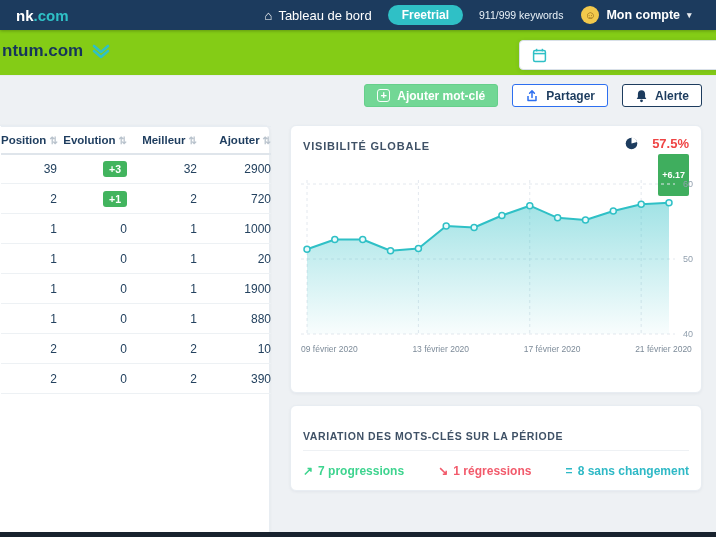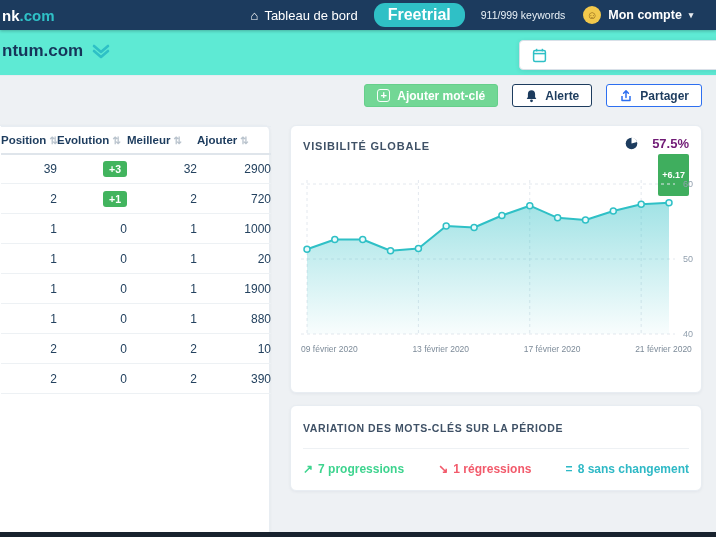--- a/index.html
+++ b/index.html
@@ -1,33 +1,33 @@
 <!DOCTYPE html>
 <html><head>
 <meta charset="utf-8">
 <style>
   *{box-sizing:border-box;margin:0;padding:0}
   html,body{width:716px;height:537px}
   body{position:relative;overflow:hidden;background:#eef1f4;font-family:"Liberation Sans",sans-serif;color:#1d3c5e}
 
   
   .navbar{position:absolute;top:0;left:0;right:0;height:30px;background:#1c3b5e;display:flex;align-items:center;color:#fff;z-index:6;box-shadow:0 1px 3px rgba(0,0,0,.25)}
-  .logo{font-weight:bold;font-size:15px;margin-left:2px;cursor:pointer;white-space:nowrap}
+  .logo{font-weight:bold;font-size:15px;margin-left:16px;cursor:pointer;white-space:nowrap}
   .logo .accent{color:#2fc0c6}
   .nav-center{display:flex;align-items:center;margin-left:196px;gap:16px}
   .nav-dash{display:flex;align-items:center;gap:6px;font-size:13px;color:#fff;cursor:pointer;white-space:nowrap}
   .home-ic{font-size:13px;line-height:1}
-  .pill{background:#2fc0c6;color:#fff;font-size:16px;font-weight:bold;padding:3px 14px;border-radius:11px;cursor:pointer}
+  .pill{background:#2fc0c6;color:#fff;font-size:12px;font-weight:bold;padding:3px 14px;border-radius:11px;cursor:pointer}
   .kwcount{font-size:10.5px;color:#e9f1f7;white-space:nowrap}
   .account{display:flex;align-items:center;gap:7px;margin-left:18px;font-size:12.5px;font-weight:bold;cursor:pointer}
   .avatar{width:18px;height:18px;border-radius:50%;background:#f2c94c;display:flex;align-items:center;justify-content:center;font-size:11px;color:#8a6116}
   .chev{font-size:9px;opacity:.9}
 
   
-  .subheader{position:absolute;top:30px;left:0;right:0;height:46px;background:#5eead4;border-bottom:1px solid #e7ebf0;z-index:4}
+  .subheader{position:absolute;top:30px;left:0;right:0;height:46px;background:#84cc16;border-bottom:1px solid #e7ebf0;z-index:4}
   .domain{position:absolute;left:2px;top:11px;display:flex;align-items:center;gap:9px;font-size:17px;font-weight:bold;color:#16355a;cursor:pointer;white-space:nowrap}
   .datepicker{position:absolute;left:519px;top:10px;width:208px;height:30px;background:#fff;border:1px solid #d9e0e8;border-radius:4px;box-shadow:0 1px 5px rgba(20,40,70,.10);display:flex;align-items:center;gap:9px;padding:0 12px;font-size:12px;color:#1d3c5e;cursor:pointer;white-space:nowrap}
 
   
   .actions{position:absolute;top:84px;right:14px;display:flex;gap:14px;z-index:3}
   .btn{height:23px;display:flex;align-items:center;gap:7px;padding:0 12px;border-radius:3px;font-size:12px;font-weight:bold;background:#fff;cursor:pointer;white-space:nowrap}
   .btn-add{background:#72d795;color:#fff;border:1px solid #66cf8b}
   .btn-share{border:1px solid #2d6ff0;color:#1d3c5e}
   .btn-alert{border:1px solid #1d3c5e;color:#1d3c5e}
   .plusbox{width:13px;height:13px;border:1.5px solid rgba(255,255,255,.95);border-radius:3px;font-size:11px;line-height:10px;text-align:center;font-weight:bold}
@@ -35,37 +35,37 @@
   
   .card{position:absolute;background:#fff;border:1px solid #e8edf2;border-radius:6px;box-shadow:0 1px 3px rgba(30,50,80,.06)}
 
   
   .kw-card{left:-20px;top:125px;width:290px;height:412px;padding-left:20px}
   .kw-top{position:relative;height:80px}
   .partial-heading{position:absolute;left:2px;top:49px;font-size:12px;color:#1d3c5e}
   .search-label{position:absolute;left:55px;top:49px;font-size:12px;color:#1d3c5e}
   .search-input{position:absolute;left:140px;top:41px;width:128px;height:27px;border:1px solid #dfe5eb;border-radius:3px;background:#fff;font:12px "Liberation Sans",sans-serif;padding:0 8px;color:#1d3c5e}
   table.kw{border-collapse:collapse;table-layout:fixed;width:270px}
-  table.kw th{font-size:11.5px;font-weight:bold;color:#1d3c5e;border-top:1px solid #e8edf2;border-bottom:2px solid #dfe5eb;height:27px;text-align:left;white-space:nowrap;cursor:pointer}
+  table.kw th{font-size:11.5px;font-weight:bold;color:#1d3c5e;border-top:1px solid #e8edf2;border-bottom:2px solid #dfe5eb;height:27px;text-align:right;white-space:nowrap;cursor:pointer}
   table.kw td{height:30px;font-size:12px;color:#24425f;text-align:right;border-bottom:1px solid #edf1f4;white-space:nowrap}
   .sort{color:#b9c3cd;font-size:10px;margin-left:3px}
   .badge{background:#42b45e;color:#fff;font-size:10.5px;font-weight:bold;padding:2px 6px;border-radius:3px}
 
   
   .vis-card{left:290px;top:125px;width:412px;height:268px}
   .vis-title{position:absolute;left:12px;top:14px;font-size:11px;font-weight:bold;letter-spacing:.8px;color:#3f5166}
   .vis-score{position:absolute;right:12px;top:10px;display:flex;flex-direction:column;align-items:flex-end;gap:3px}
-  .score-row{display:flex;align-items:center;gap:14px;font-size:13px;font-weight:bold;color:#701a75}
+  .score-row{display:flex;align-items:center;gap:14px;font-size:13px;font-weight:bold;color:#ef4444}
   .delta-badge{background:#3fae5e;color:#fff;font-size:9px;font-weight:bold;padding:16px 4px;border-radius:2px}
   #vis-chart{position:absolute;left:2px;top:40px;overflow:visible}
   #vis-chart text{font-family:"Liberation Sans",sans-serif}
 
   
   .var-card{left:290px;top:405px;width:412px;height:86px}
-  .var-title{margin:16px 12px 0;font-size:10.5px;font-weight:bold;letter-spacing:.6px;color:#3f5166;padding-bottom:14px;border-bottom:1px solid #eef1f4;white-space:nowrap}
+  .var-title{margin:24px 12px 0;font-size:10.5px;font-weight:bold;letter-spacing:.6px;color:#3f5166;padding-bottom:8px;border-bottom:1px solid #eef1f4;white-space:nowrap}
   .var-stats{display:flex;justify-content:space-between;align-items:center;padding:13px 12px 0;font-size:12px;font-weight:bold}
   .stat{display:flex;align-items:center;gap:5px;white-space:nowrap}
   .stat-up{color:#3ed48f}
   .stat-down{color:#f25a6b}
   .stat-same{color:#2fb9c6}
   .stat .ic{font-size:12px}
 
   .bottom-strip{position:absolute;left:0;right:0;bottom:0;height:5px;background:#18222e}
 </style>
 </head>
@@ -106,33 +106,33 @@
       <line x1="10.4" y1="0.8" x2="10.4" y2="3.4" stroke="#2fc0c6" stroke-width="1.5"></line>
     </svg>
   </div>
 </div>
 
 <div class="actions">
   <button class="btn btn-add">
     <span class="plusbox">+</span>
     <span>Ajouter mot-clé</span>
   </button>
+  <button class="btn btn-share">
+    <svg width="14" height="14" viewBox="0 0 14 14">
+      <path d="M3 7v4.5h8V7" fill="none" stroke="#2d6ff0" stroke-width="1.5" stroke-linejoin="round"></path>
+      <path d="M7 8.5V2M4.6 4.2 7 1.8l2.4 2.4" fill="none" stroke="#2d6ff0" stroke-width="1.5" stroke-linecap="round" stroke-linejoin="round"></path>
+    </svg>
+    <span>Partager</span>
+  </button>
   <button class="btn btn-alert">
     <svg width="13" height="14" viewBox="0 0 13 14">
       <path d="M6.5 1.2c-2.3 0-3.6 1.7-3.6 3.8v3L1.7 10h9.6l-1.2-2v-3c0-2.1-1.3-3.8-3.6-3.8z" fill="#1d3c5e"></path>
       <circle cx="6.5" cy="11.8" r="1.4" fill="#1d3c5e"></circle>
     </svg>
     <span>Alerte</span>
-  </button>
-  <button class="btn btn-share">
-    <svg width="14" height="14" viewBox="0 0 14 14">
-      <path d="M3 7v4.5h8V7" fill="none" stroke="#2d6ff0" stroke-width="1.5" stroke-linejoin="round"></path>
-      <path d="M7 8.5V2M4.6 4.2 7 1.8l2.4 2.4" fill="none" stroke="#2d6ff0" stroke-width="1.5" stroke-linecap="round" stroke-linejoin="round"></path>
-    </svg>
-    <span>Partager</span>
   </button>
 </div>
 
 <section class="card kw-card">
   <table class="kw">
     <colgroup>
         <col style="width:56px">
         <col style="width:70px">
         <col style="width:70px">
         <col style="width:74px">

